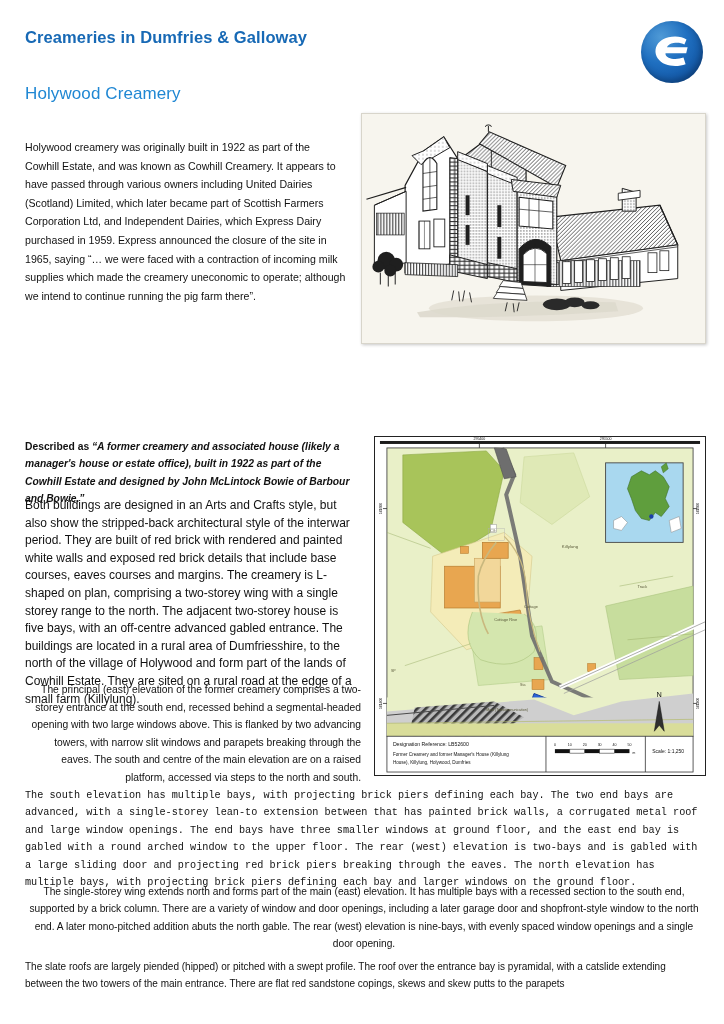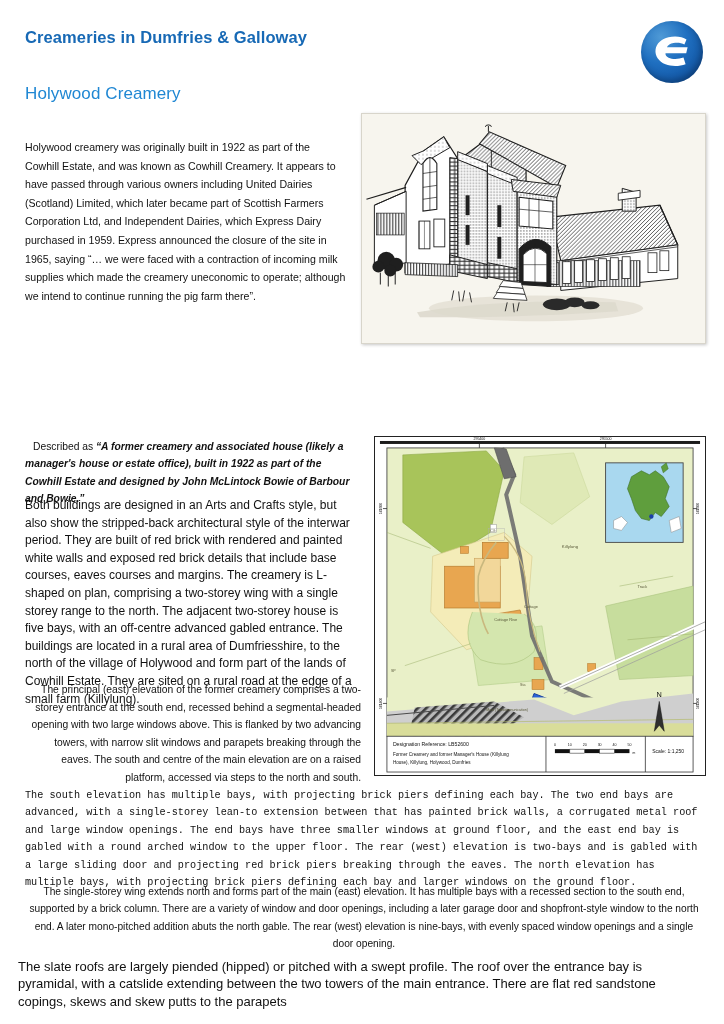--- a/index.html
+++ b/index.html
@@ -68,23 +68,23 @@
     hyphens: none;
   }
 
   #p-intro   { left: 25px; top: 129px;  width: 321px; margin-top: 9px; }
   #p-reg     { left: 25px; top: 307px;  width: 321px; }
   #p-desc    { left: 25px; top: 438px;  width: 334px; font-size: 10.3px; line-height: 17.4px; }
   #p-both    { left: 25px; top: 497px;  width: 330px; font-size: 12px; line-height: 17.6px; }
   #p-princ   { left: 25px; top: 681px;  width: 336px; font-size: 10.3px; line-height: 17.6px; text-align: right; }
   #p-south   { left: 25px; top: 787px;  width: 678px; font-size: 10.2px; line-height: 17.4px; font-family: Liberation Mono, monospace; }
   #p-wing    { left: 25px; top: 883px;  width: 678px; font-size: 10.2px; line-height: 17.4px; text-align: center; }
-  #p-roof    { left: 18px; top: 958px;  width: 678px; font-size: 13px; line-height: 17.4px; }
-
-  .desc-lead { font-style: normal; font-weight: normal; margin-left: 8px; }
+  #p-roof    { left: 25px; top: 958px;  width: 678px; font-size: 10px; line-height: 17.4px; }
+
+  .desc-lead { font-style: normal; font-weight: bold; }
 
   
   .illus {
     position: absolute;
     left: 361px; top: 113px;
     width: 345px; height: 231px;
     background: #f7f5ee;
     border: 1px solid #d8d5cb;
     box-shadow: 1px 1px 3px rgba(0,0,0,0.22);
     overflow: hidden;

